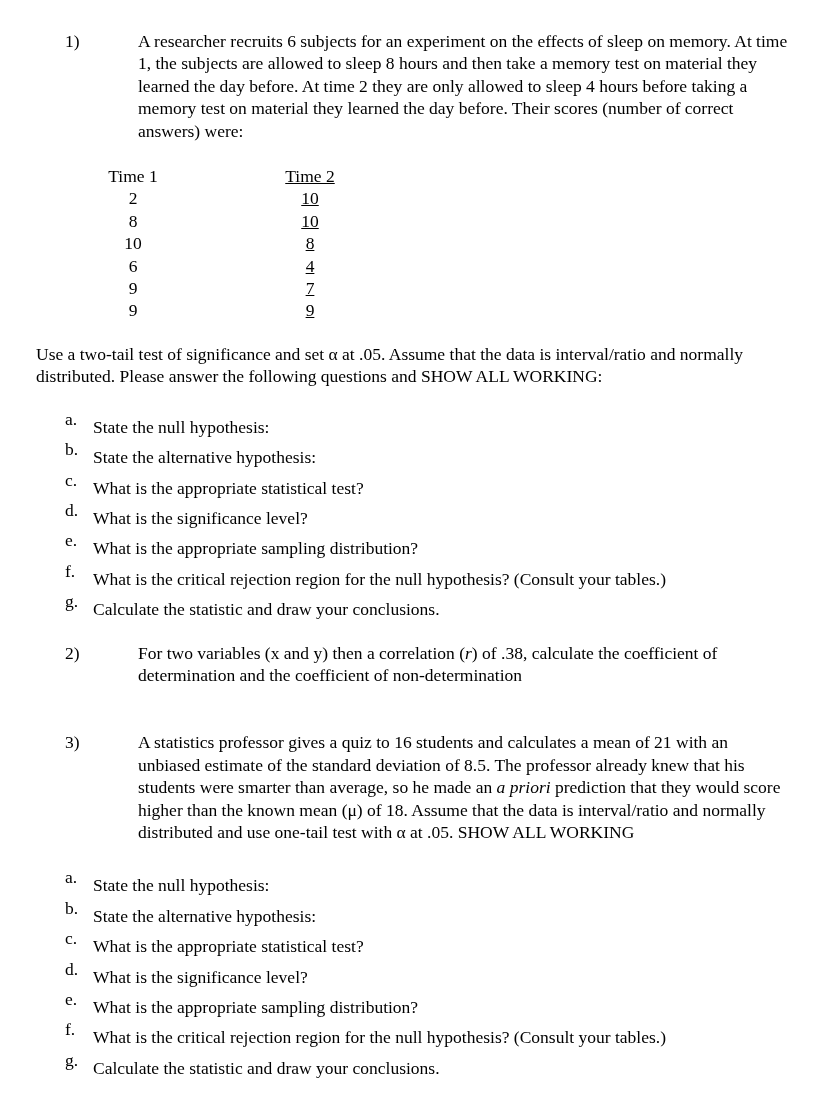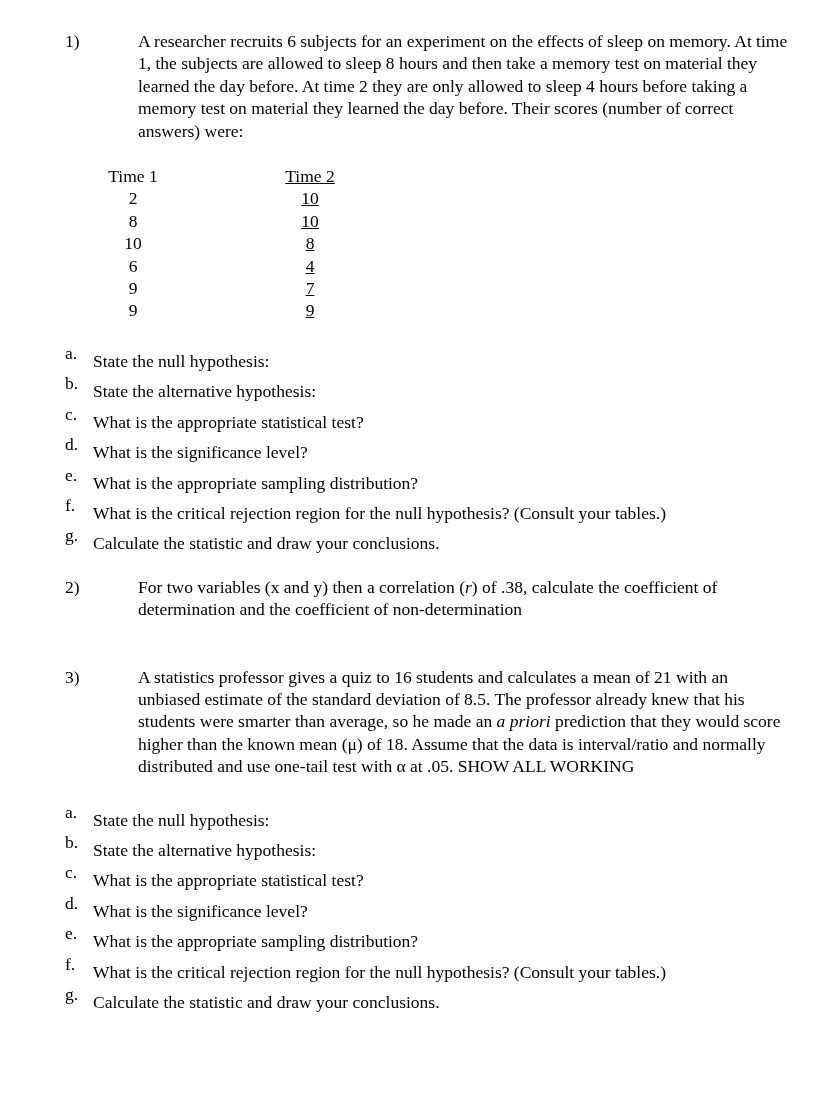--- a/index.html
+++ b/index.html
@@ -96,20 +96,21 @@
     <div class="score-row">
       <span class="cell">9</span>
       <span class="cell c2">7</span>
     </div>
     <div class="score-row">
       <span class="cell">9</span>
       <span class="cell c2">9</span>
     </div>
   </div>
 
+  <div class="instructions">Use a two-tail test of significance and set α at .05. Assume that the data is interval/ratio and normally distributed. Please answer the following questions and SHOW ALL WORKING:</div>
 
   <div class="sublist">
     <div class="subitem">
       <span class="sub-letter">a.</span>
       <span class="sub-text">State the null hypothesis:</span>
     </div>
     <div class="subitem">
       <span class="sub-letter">b.</span>
       <span class="sub-text">State the alternative hypothesis:</span>
     </div>

